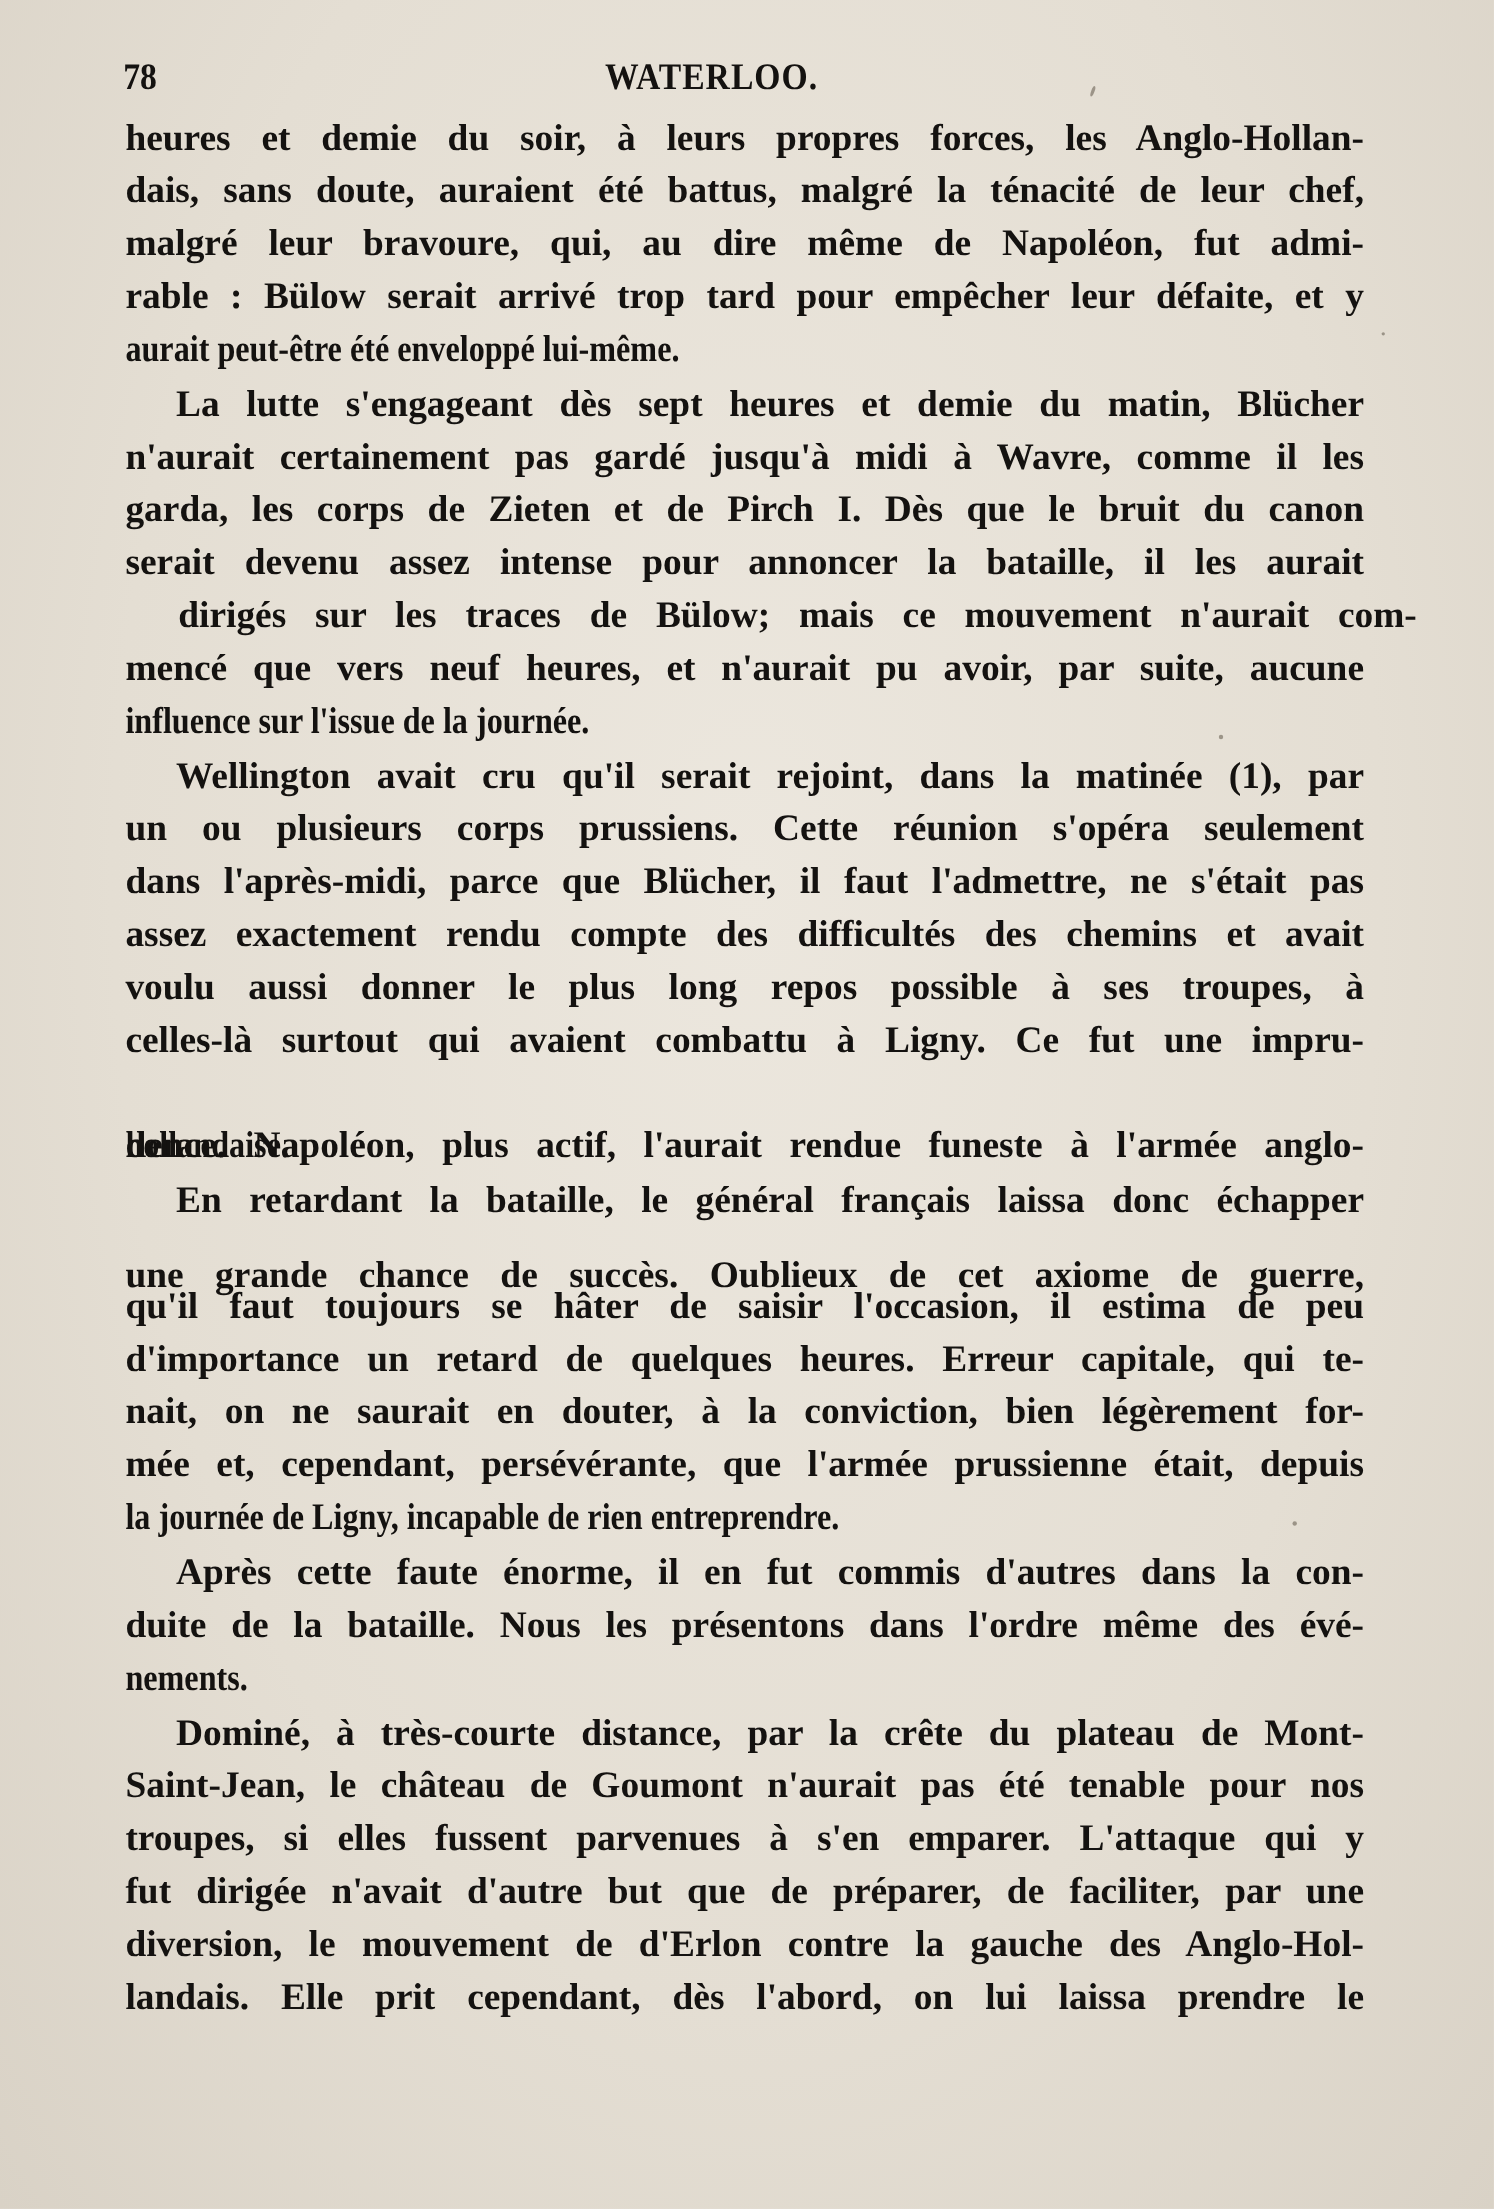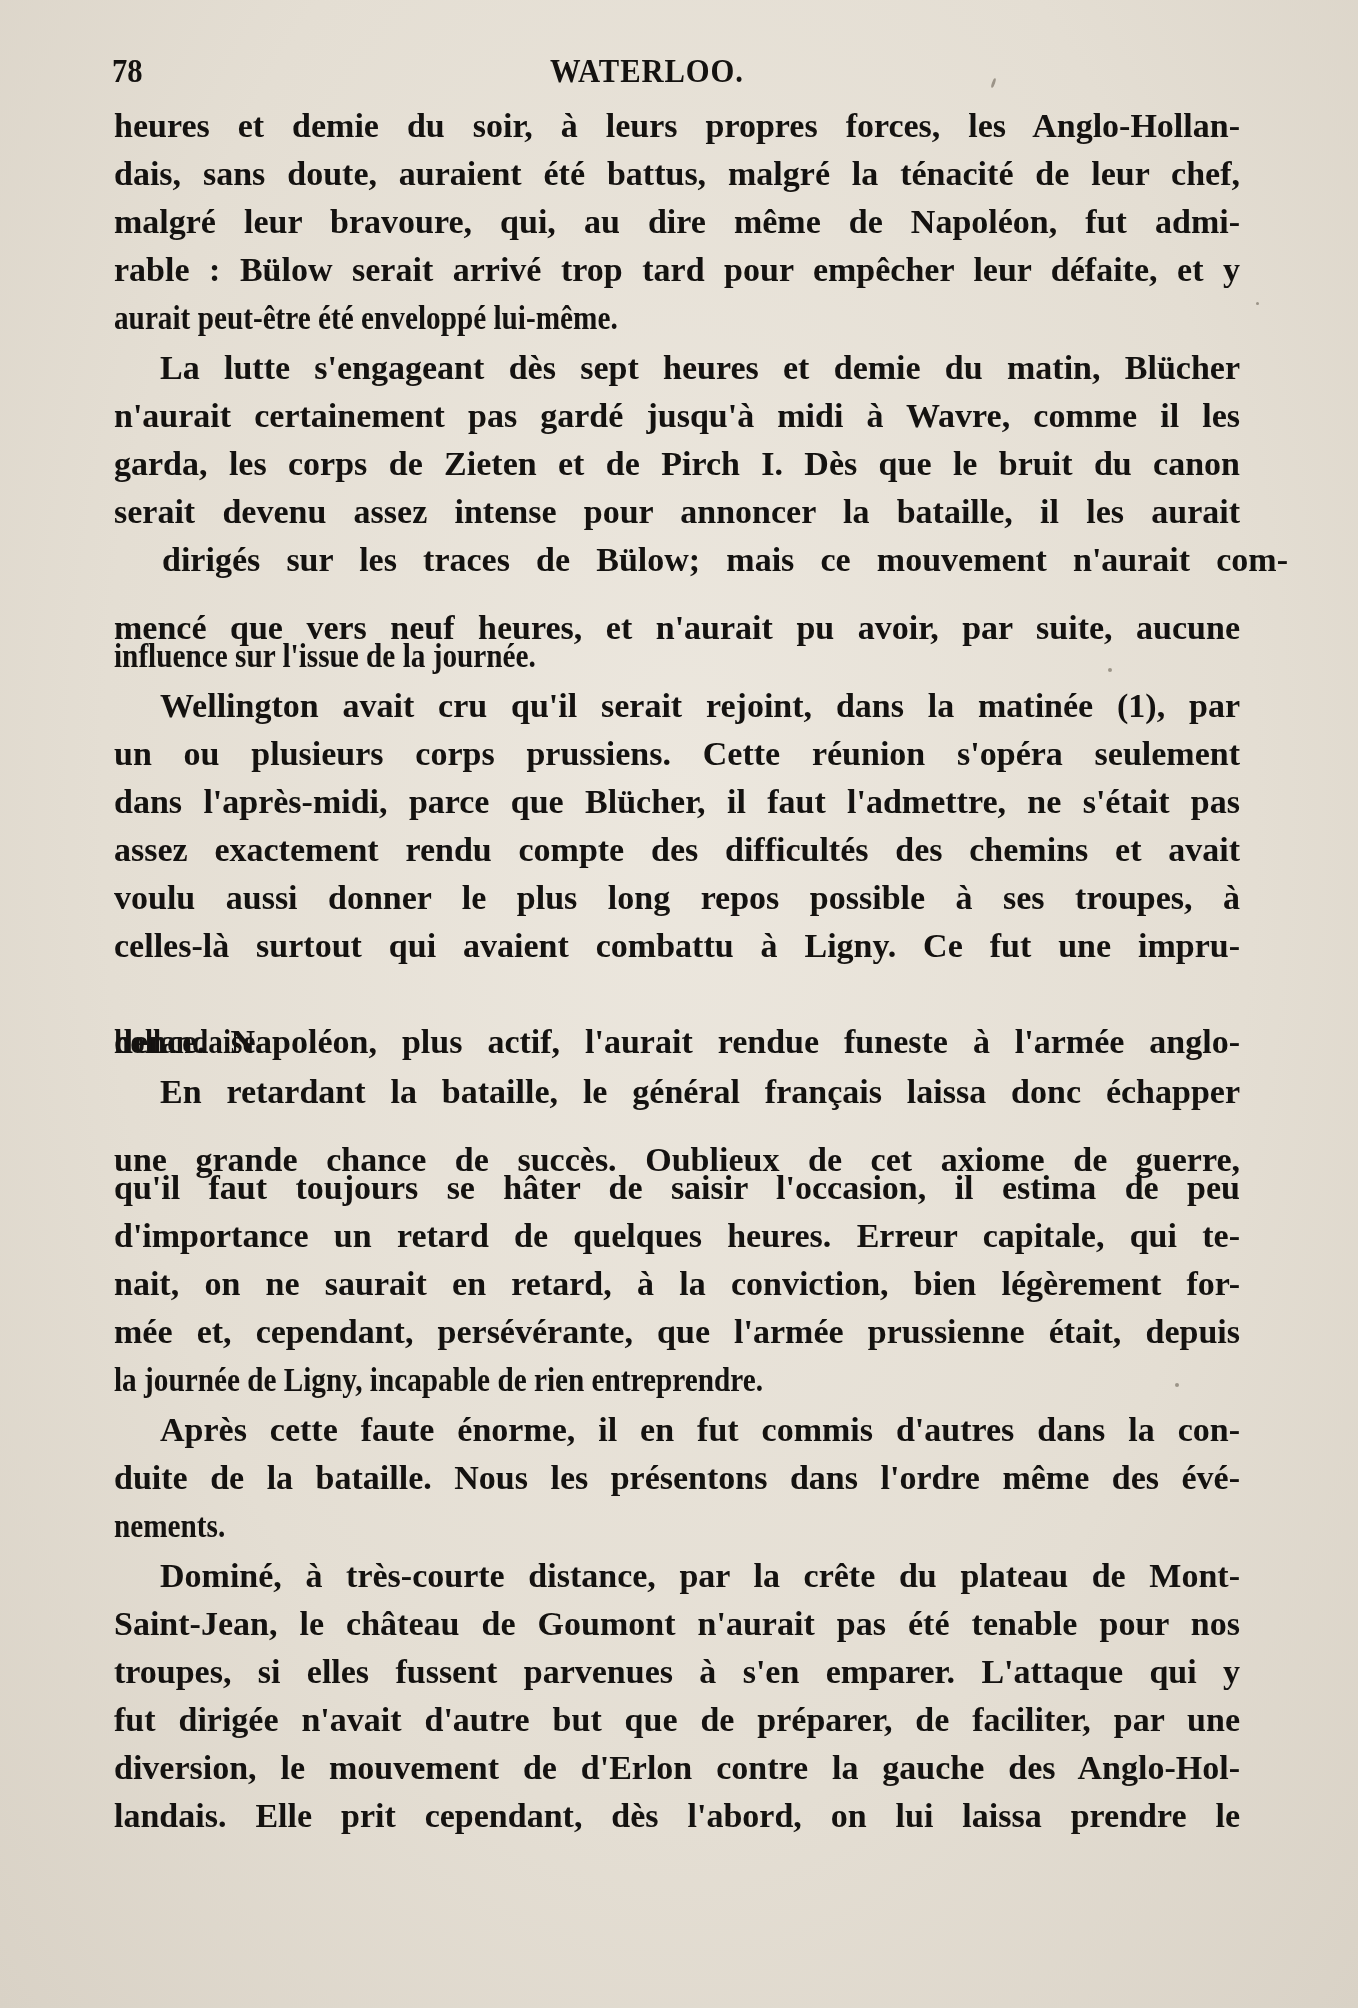--- a/index.html
+++ b/index.html
@@ -53,35 +53,35 @@
       <div class="line" style="top: 0px;">heures et demie du soir, à leurs propres forces, les Anglo-Hollan-</div>
       <div class="line" style="top: 48px;">dais, sans doute, auraient été battus, malgré la ténacité de leur chef,</div>
       <div class="line" style="top: 96px;">malgré leur bravoure, qui, au dire même de Napoléon, fut admi-</div>
       <div class="line" style="top: 144px;">rable : Bülow serait arrivé trop tard pour empêcher leur défaite, et y</div>
       <div class="line last" style="top: 192px; width: 1309.3px; transform: scaleX(0.86);">aurait peut-être été enveloppé lui-même.</div>
       <div class="line indent" style="top: 242px;">La lutte s'engageant dès sept heures et demie du matin, Blücher</div>
       <div class="line" style="top: 290px;">n'aurait certainement pas gardé jusqu'à midi à Wavre, comme il les</div>
       <div class="line" style="top: 338px;">garda, les corps de Zieten et de Pirch I. Dès que le bruit du canon</div>
       <div class="line" style="top: 386px;">serait devenu assez intense pour annoncer la bataille, il les aurait</div>
       <div class="line" style="top: 434px; margin-left: 48px;">dirigés sur les traces de Bülow; mais ce mouvement n'aurait com-</div>
-      <div class="line" style="top: 482px; margin-top: 20px;">mencé que vers neuf heures, et n'aurait pu avoir, par suite, aucune</div>
+      <div class="line" style="top: 482px;">mencé que vers neuf heures, et n'aurait pu avoir, par suite, aucune</div>
       <div class="line last" style="top: 530px; width: 1309.3px; transform: scaleX(0.86);">influence sur l'issue de la journée.</div>
       <div class="line indent" style="top: 580px;">Wellington avait cru qu'il serait rejoint, dans la matinée (1), par</div>
       <div class="line" style="top: 628px;">un ou plusieurs corps prussiens. Cette réunion s'opéra seulement</div>
       <div class="line" style="top: 676px;">dans l'après-midi, parce que Blücher, il faut l'admettre, ne s'était pas</div>
       <div class="line" style="top: 724px;">assez exactement rendu compte des difficultés des chemins et avait</div>
       <div class="line" style="top: 772px;">voulu aussi donner le plus long repos possible à ses troupes, à</div>
       <div class="line" style="top: 820px;">celles-là surtout qui avaient combattu à Ligny. Ce fut une impru-</div>
       <div class="line" style="top: 916px;">dence. Napoléon, plus actif, l'aurait rendue funeste à l'armée anglo-</div>
       <div class="line last" style="top: 916px; width: 1309.3px; transform: scaleX(0.86);">hollandaise.</div>
       <div class="line indent" style="top: 966px;">En retardant la bataille, le général français laissa donc échapper</div>
       <div class="line" style="top: 1014px; margin-top: 20px;">une grande chance de succès. Oublieux de cet axiome de guerre,</div>
       <div class="line" style="top: 1062px;">qu'il faut toujours se hâter de saisir l'occasion, il estima de peu</div>
       <div class="line" style="top: 1110px;">d'importance un retard de quelques heures. Erreur capitale, qui te-</div>
-      <div class="line" style="top: 1158px;">nait, on ne saurait en retard, à la conviction, bien légèrement for-</div>
+      <div class="line" style="top: 1158px;">nait, on ne saurait en douter, à la conviction, bien légèrement for-</div>
       <div class="line" style="top: 1206px;">mée et, cependant, persévérante, que l'armée prussienne était, depuis</div>
       <div class="line last" style="top: 1254px; width: 1309.3px; transform: scaleX(0.86);">la journée de Ligny, incapable de rien entreprendre.</div>
       <div class="line indent" style="top: 1304px;">Après cette faute énorme, il en fut commis d'autres dans la con-</div>
       <div class="line" style="top: 1352px;">duite de la bataille. Nous les présentons dans l'ordre même des évé-</div>
       <div class="line last" style="top: 1400px; width: 1309.3px; transform: scaleX(0.86);">nements.</div>
       <div class="line indent" style="top: 1450px;">Dominé, à très-courte distance, par la crête du plateau de Mont-</div>
       <div class="line" style="top: 1498px;">Saint-Jean, le château de Goumont n'aurait pas été tenable pour nos</div>
       <div class="line" style="top: 1546px;">troupes, si elles fussent parvenues à s'en emparer. L'attaque qui y</div>
       <div class="line" style="top: 1594px;">fut dirigée n'avait d'autre but que de préparer, de faciliter, par une</div>
       <div class="line" style="top: 1642px;">diversion, le mouvement de d'Erlon contre la gauche des Anglo-Hol-</div>

